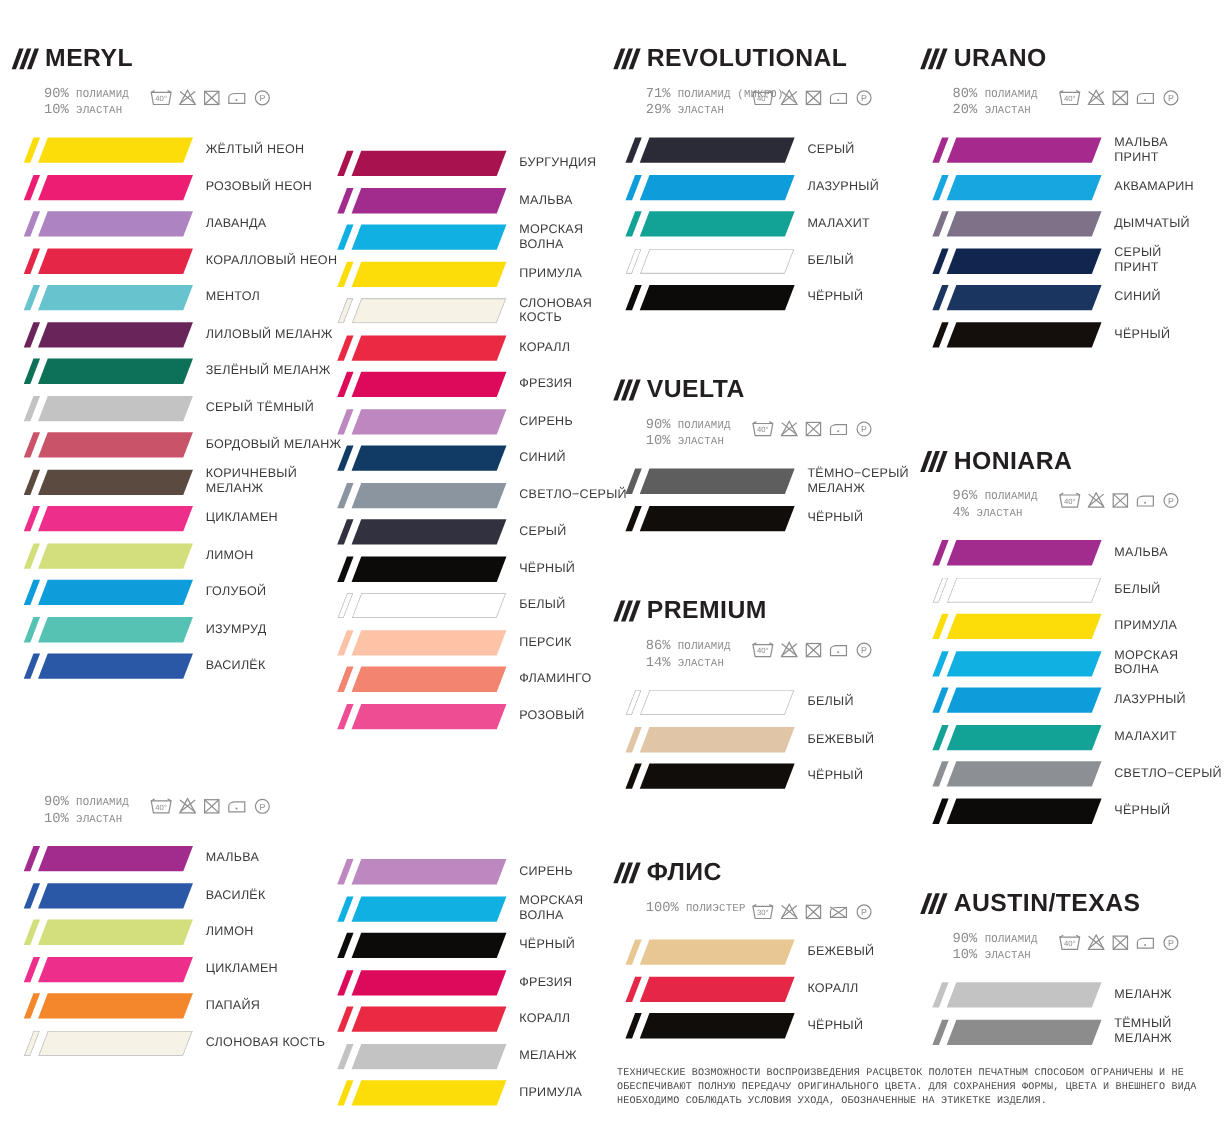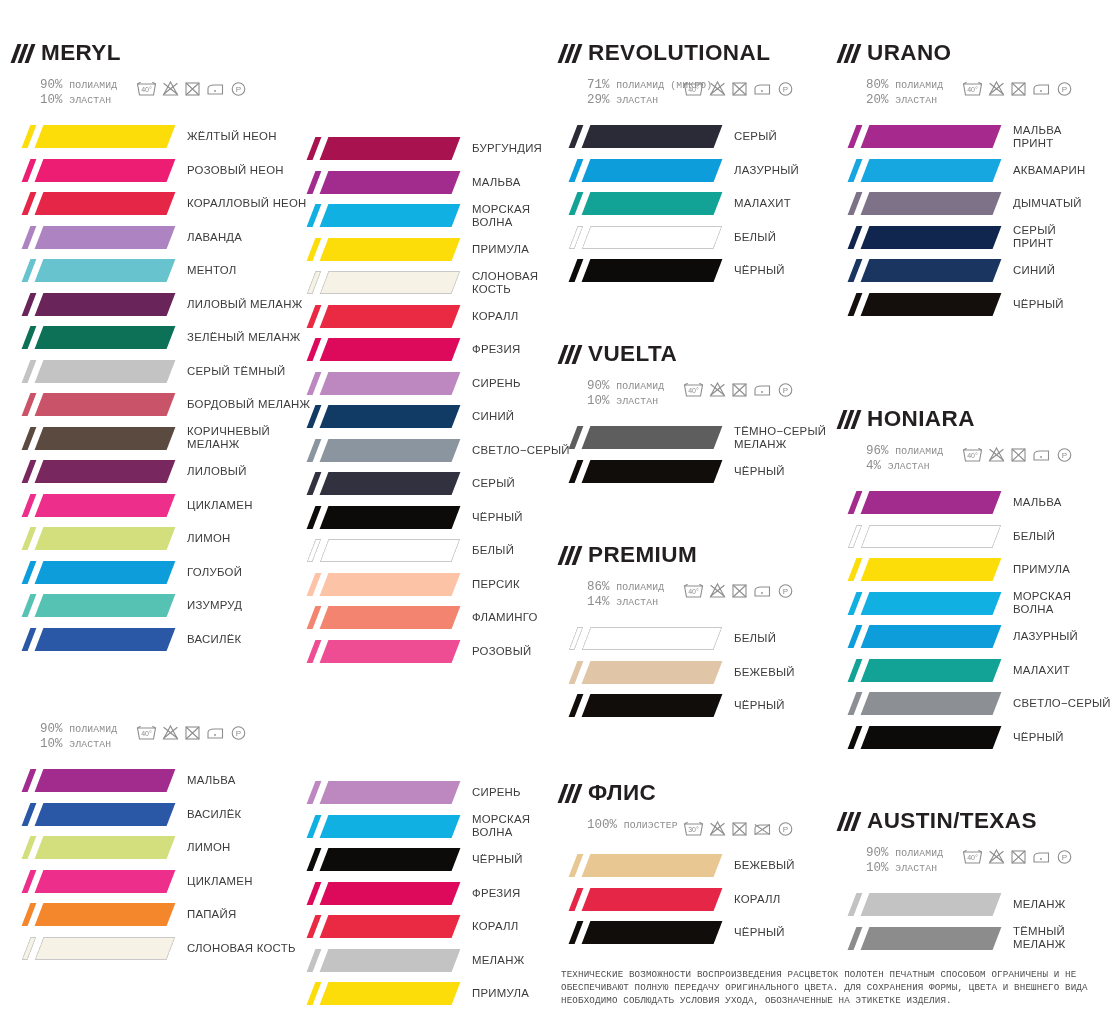--- a/index.html
+++ b/index.html
@@ -128,34 +128,34 @@
             </div>
             <div class="row">
               <div class="sw-wrap">
                 <span class="sw-slash" style="background: rgb(236, 29, 114);"></span>
                 <span class="sw-bar" style="background: rgb(236, 29, 114);"></span>
               </div>
               <div class="sw-label">РОЗОВЫЙ НЕОН</div>
             </div>
             <div class="row">
               <div class="sw-wrap">
+                <span class="sw-slash" style="background: rgb(174, 131, 193);"></span>
+                <span class="sw-bar" style="background: rgb(174, 131, 193);"></span>
+              </div>
+              <div class="sw-label">ЛАВАНДА</div>
+            </div>
+            <div class="row">
+              <div class="sw-wrap">
                 <span class="sw-slash" style="background: rgb(229, 38, 70);"></span>
                 <span class="sw-bar" style="background: rgb(229, 38, 70);"></span>
               </div>
               <div class="sw-label">КОРАЛЛОВЫЙ НЕОН</div>
             </div>
             <div class="row">
               <div class="sw-wrap">
-                <span class="sw-slash" style="background: rgb(174, 131, 193);"></span>
-                <span class="sw-bar" style="background: rgb(174, 131, 193);"></span>
-              </div>
-              <div class="sw-label">ЛАВАНДА</div>
-            </div>
-            <div class="row">
-              <div class="sw-wrap">
                 <span class="sw-slash" style="background: rgb(103, 195, 206);"></span>
                 <span class="sw-bar" style="background: rgb(103, 195, 206);"></span>
               </div>
               <div class="sw-label">МЕНТОЛ</div>
             </div>
             <div class="row">
               <div class="sw-wrap">
                 <span class="sw-slash" style="background: rgb(105, 36, 90);"></span>
                 <span class="sw-bar" style="background: rgb(105, 36, 90);"></span>
               </div>
@@ -182,27 +182,20 @@
               </div>
               <div class="sw-label">БОРДОВЫЙ МЕЛАНЖ</div>
             </div>
             <div class="row">
               <div class="sw-wrap">
                 <span class="sw-slash" style="background: rgb(91, 74, 63);"></span>
                 <span class="sw-bar" style="background: rgb(91, 74, 63);"></span>
               </div>
               <div class="sw-label">КОРИЧНЕВЫЙ
 МЕЛАНЖ</div>
-            </div>
-            <div class="row">
-              <div class="sw-wrap">
-                <span class="sw-slash" style="background: rgb(120, 40, 95);"></span>
-                <span class="sw-bar" style="background: rgb(120, 40, 95);"></span>
-              </div>
-              <div class="sw-label">ЛИЛОВЫЙ</div>
             </div>
             <div class="row">
               <div class="sw-wrap">
                 <span class="sw-slash" style="background: rgb(237, 46, 138);"></span>
                 <span class="sw-bar" style="background: rgb(237, 46, 138);"></span>
               </div>
               <div class="sw-label">ЦИКЛАМЕН</div>
             </div>
             <div class="row">
               <div class="sw-wrap">

